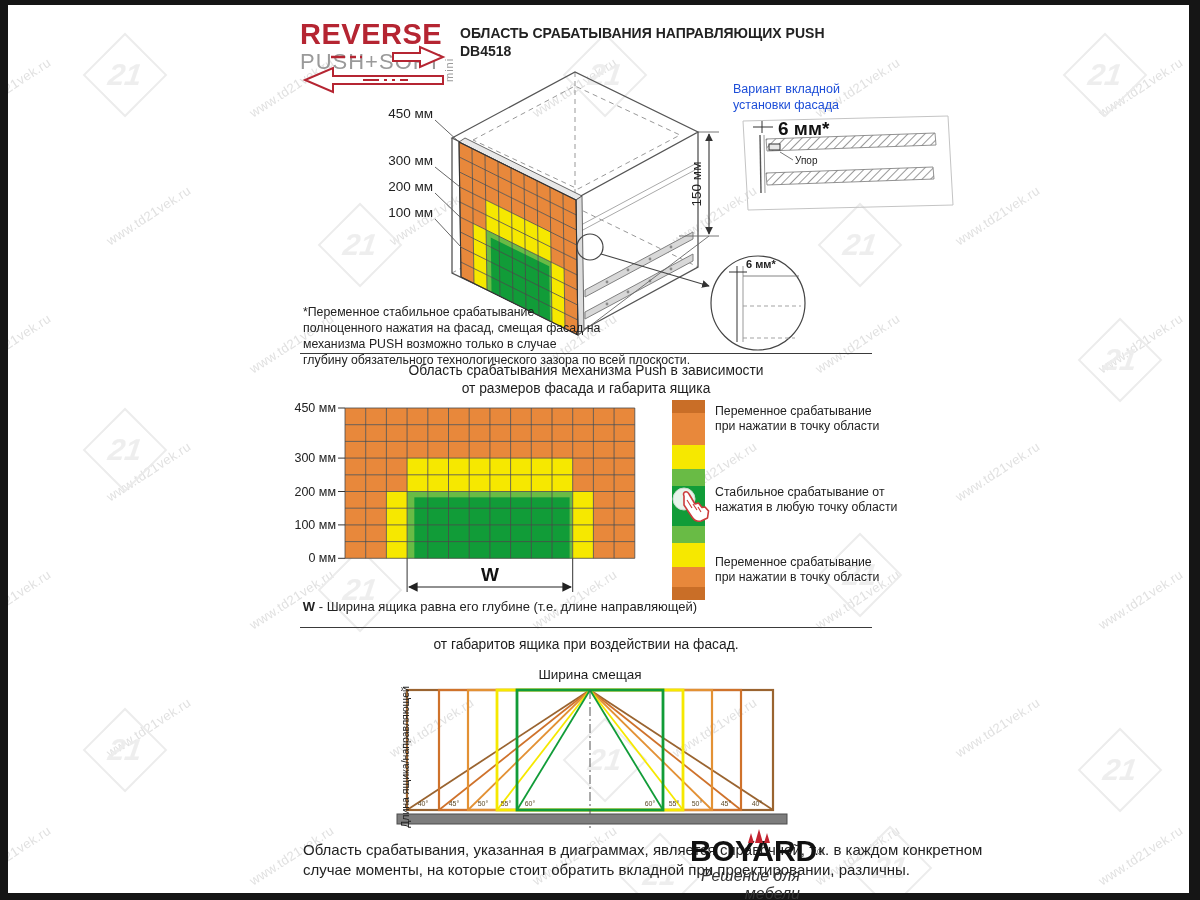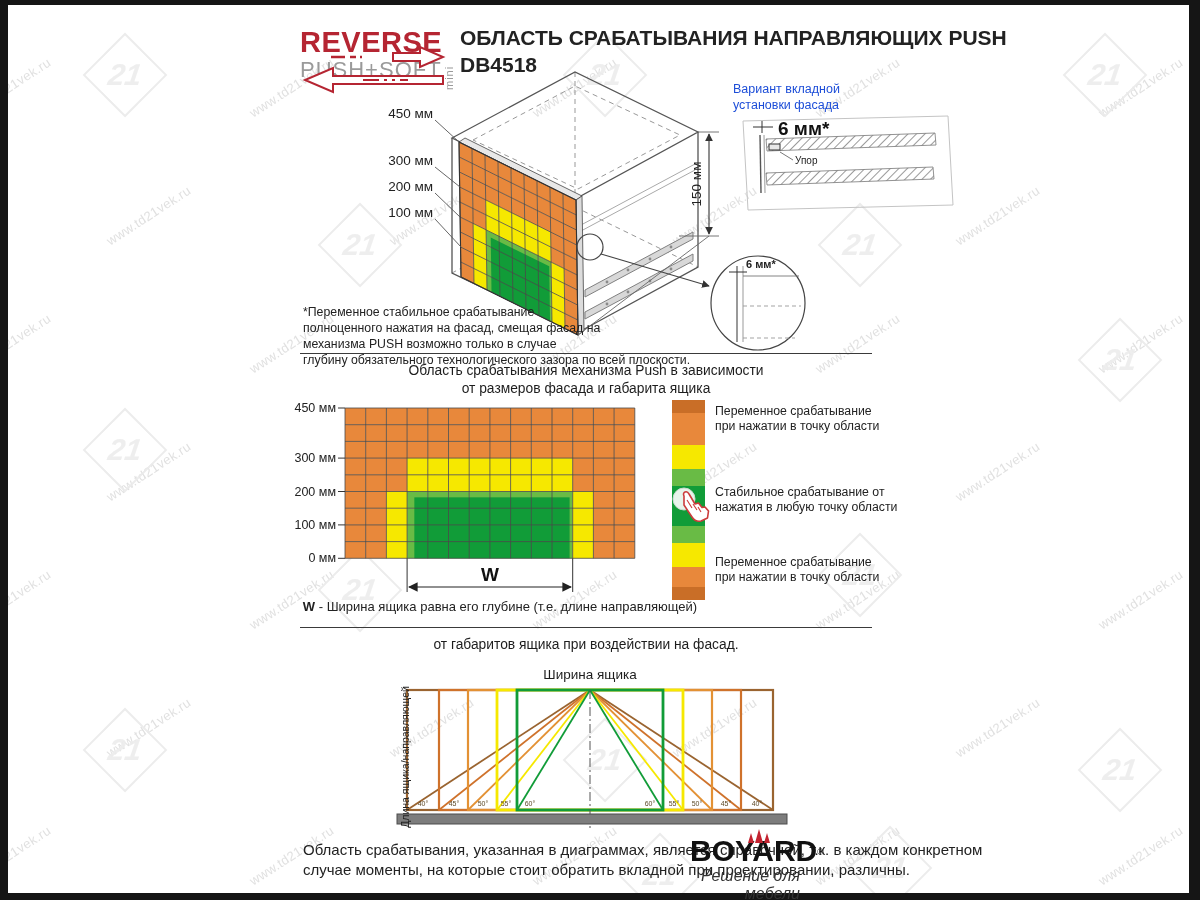--- a/index.html
+++ b/index.html
@@ -7,27 +7,27 @@
         font-family:"Liberation Sans","DejaVu Sans",sans-serif;color:#1d1d1d;}
   .bar{position:absolute;background:#151515;}
   
   .wm{position:absolute;color:#c7c7c7;opacity:.55;font-size:13px;transform:rotate(-33deg);
       letter-spacing:.4px;white-space:nowrap;pointer-events:none;}
   .wm21{position:absolute;width:56px;height:56px;border:2px solid #ebebeb;transform:rotate(45deg);
         opacity:.9;pointer-events:none;}
   .wm21 span{position:absolute;inset:0;display:flex;align-items:center;justify-content:center;
         transform:rotate(-45deg) skewX(-8deg);font-size:30px;font-weight:bold;font-style:italic;color:#ededed;}
   
-  #brand{position:absolute;left:300px;top:28px;width:170px;}
+  #brand{position:absolute;left:300px;top:20px;width:170px;}
   .brand-top{font-size:29px;font-weight:bold;color:#b52532;line-height:1;letter-spacing:.5px;}
   .brand-bottom{font-size:22px;color:#9a9a9a;line-height:1.15;letter-spacing:1px;}
   .brand-mini{position:absolute;left:143px;top:62px;font-size:11px;color:#9a9a9a;
         transform:rotate(-90deg);transform-origin:left top;letter-spacing:1px;}
   #brand-arrows{position:absolute;left:293px;top:40px;}
-  #doc-title{position:absolute;left:460px;top:24px;font-size:21px;font-weight:bold;line-height:1.3;color:#222;}
+  #doc-title{position:absolute;left:460px;top:24px;font-size:14px;font-weight:bold;line-height:1.3;color:#222;}
   
   #cabinet-svg{position:absolute;left:375px;top:60px;}
   #inset-box{position:absolute;left:733px;top:82px;width:228px;}
   .inset-caption{font-size:12.5px;line-height:1.25;color:#1d4ed8;}
   #footnote1{position:absolute;left:303px;top:305px;font-size:12.3px;line-height:1.3;color:#222;}
   #footnote1 div{white-space:nowrap;}
   .sep{position:absolute;left:300px;width:572px;height:1px;background:#3a3a3a;}
   
   .sec-title{position:absolute;left:300px;width:572px;text-align:center;font-size:13.8px;line-height:1.3;color:#1d1d1d;}
   #grid2d-svg{position:absolute;left:290px;top:398px;}
@@ -573,21 +573,21 @@
       <div>Переменное срабатывание</div>
       <div>при нажатии в точку области</div>
     </div>
   </div>
 
   <div class="sep" style="top:627px"></div>
 
   <div class="sec-title" style="top:636px">
     <div>от габаритов ящика при воздействии на фасад.</div>
   </div>
-  <div id="fan-width-label">Ширина ящика</div>
+  <div id="fan-width-label">Ширина смещая</div>
 
   <svg id="fan-svg" width="400" height="160" viewBox="0 0 400 160">
     <g id="fan-items">
         <rect x="12" y="8" width="366" height="120" fill="none" stroke="#9A6430" stroke-width="2.2"></rect>
         <line x1="195" y1="8" x2="12" y2="128" stroke="#9A6430" stroke-width="1.8"></line>
         <line x1="195" y1="8" x2="378" y2="128" stroke="#9A6430" stroke-width="1.8"></line>
         <text x="28" y="124" text-anchor="middle" font-size="7" fill="#5d4a28">40°</text>
         <text x="362" y="124" text-anchor="middle" font-size="7" fill="#5d4a28">40°</text>
         <rect x="44" y="8" width="302" height="120" fill="none" stroke="#CF722B" stroke-width="2.2"></rect>
         <line x1="195" y1="8" x2="44" y2="128" stroke="#CF722B" stroke-width="1.8"></line>

